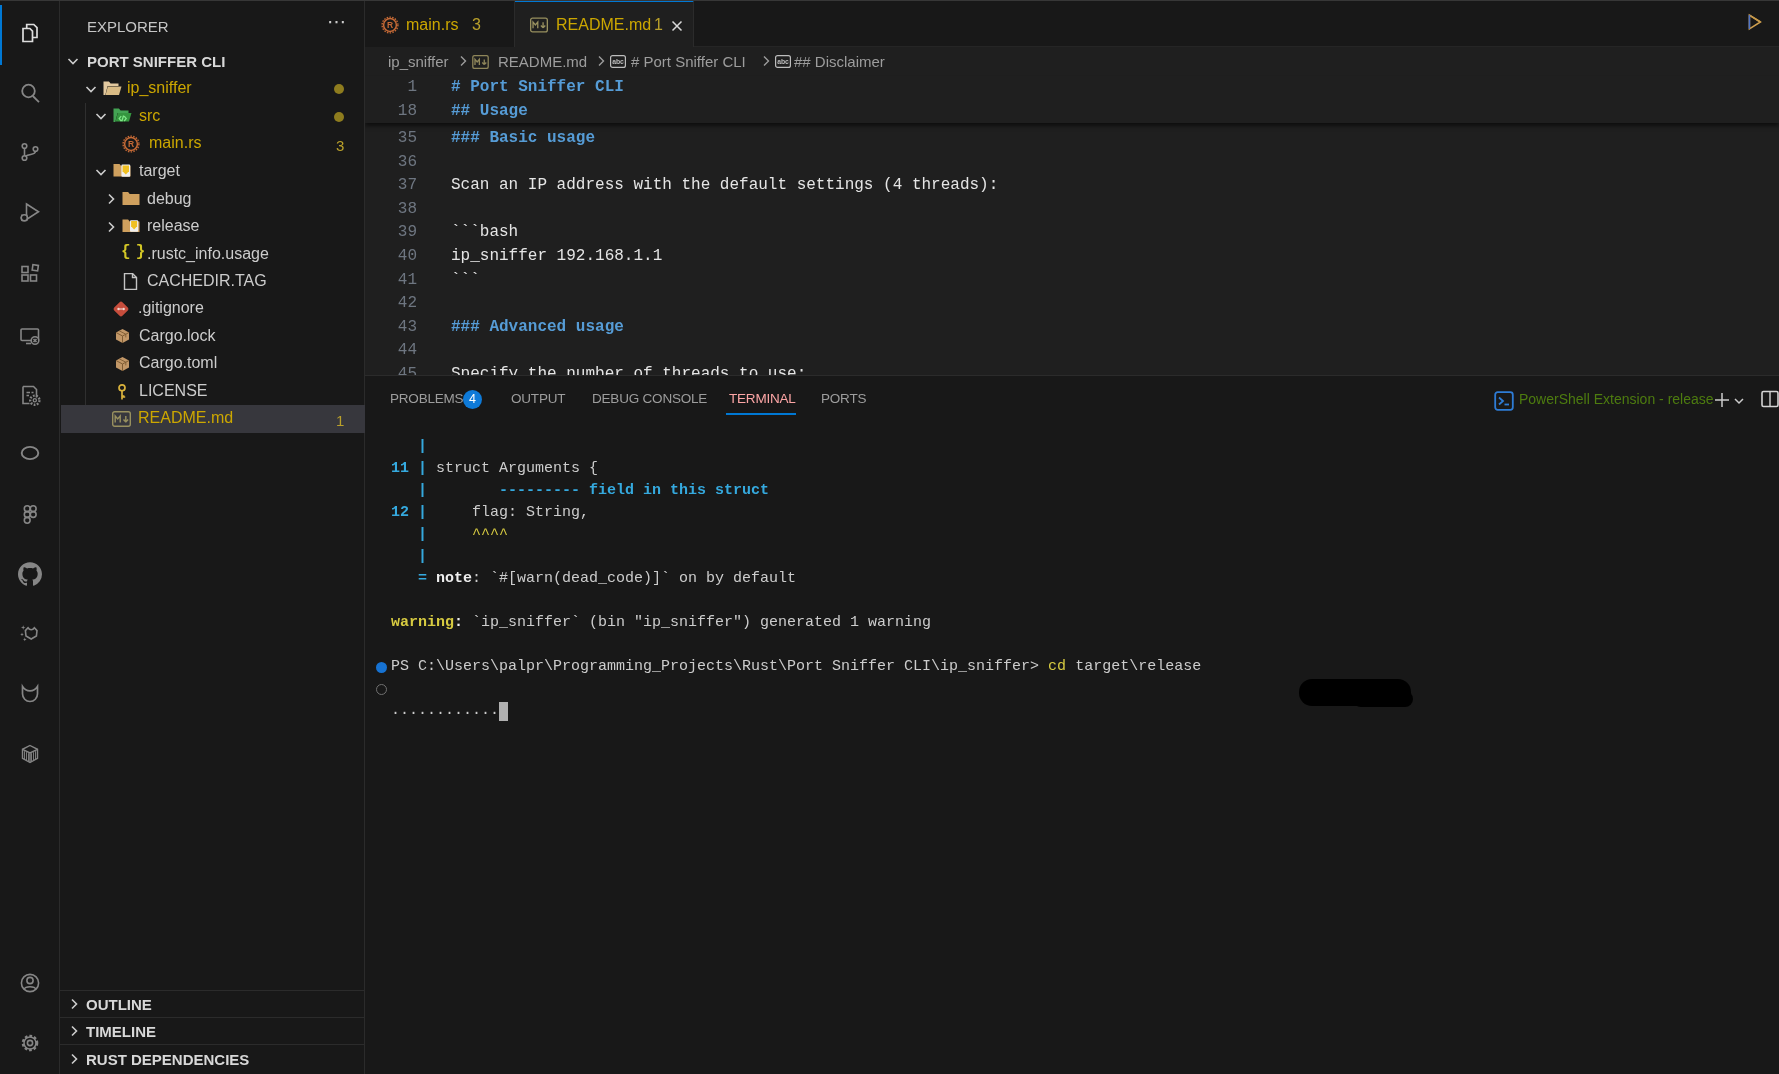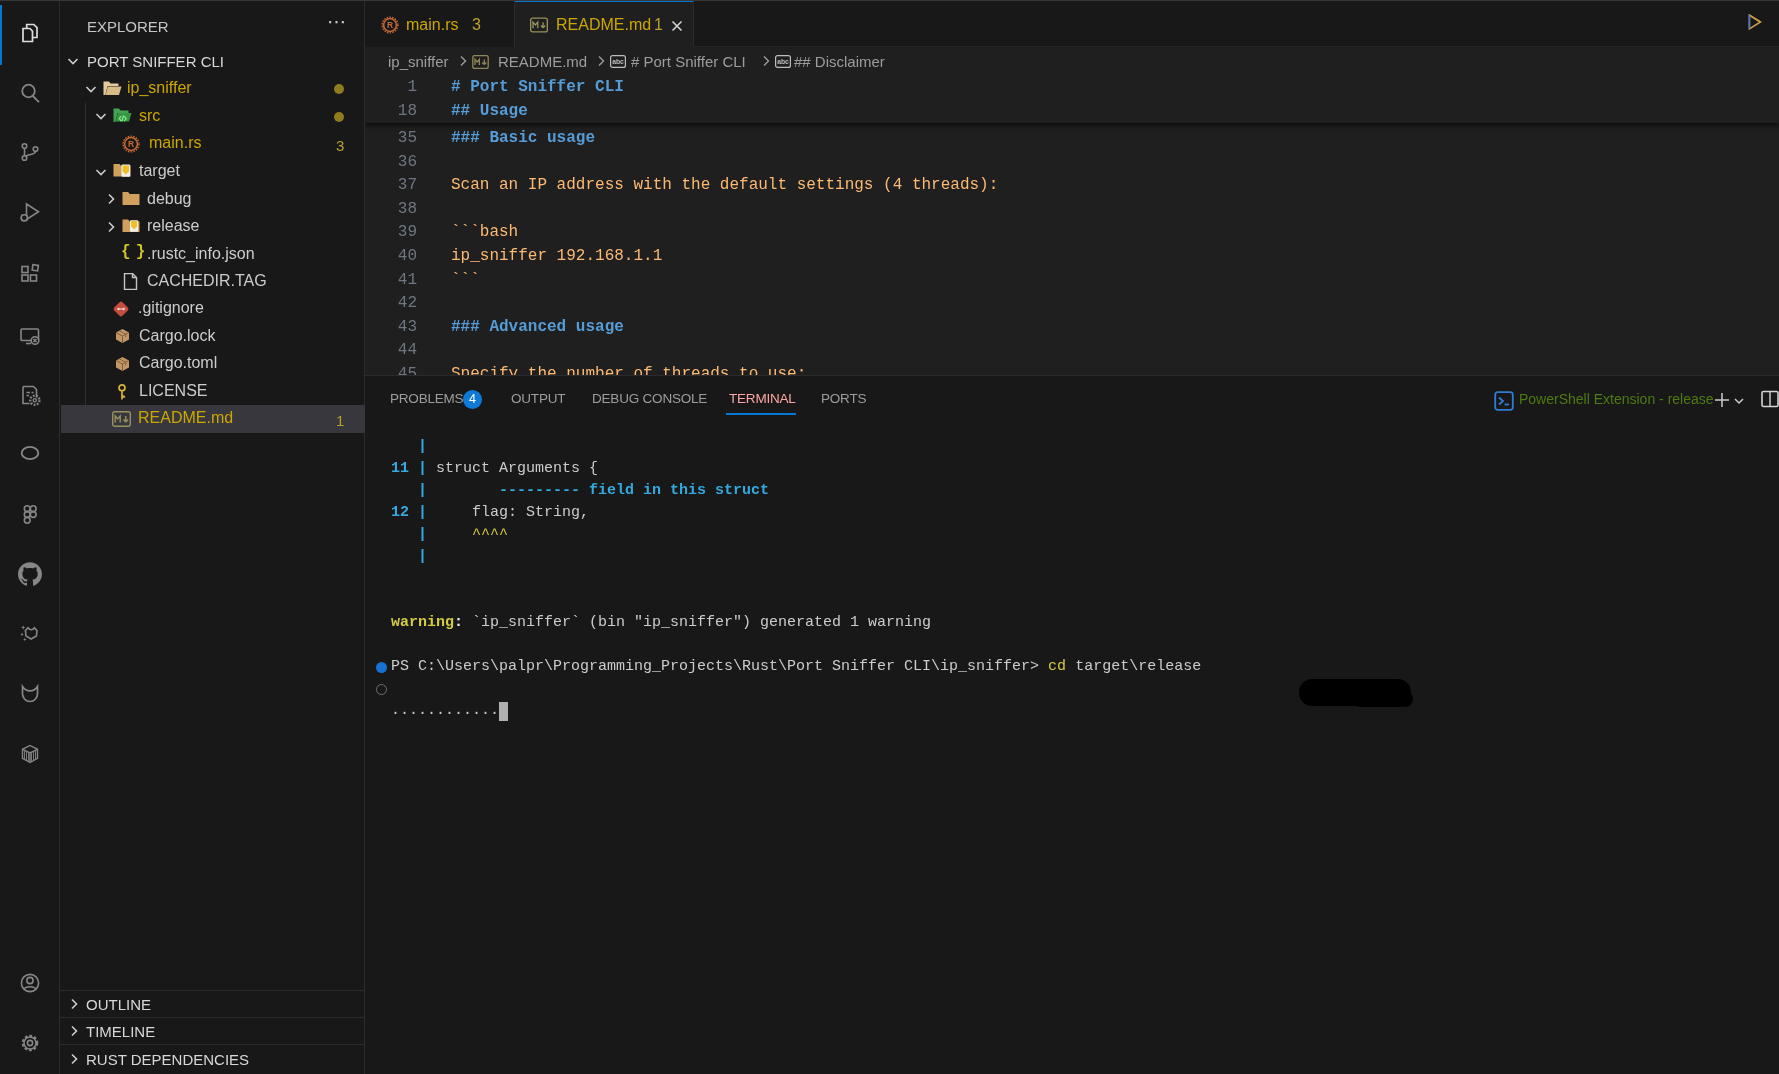--- a/index.html
+++ b/index.html
@@ -13,33 +13,33 @@
 .aicon{position:absolute;left:18px;width:24px;height:24px;color:#868686}
 #actbar{position:absolute;left:0;top:5px;width:2px;height:60px;background:#0078d4}
 
 #sidebar{position:absolute;left:60px;top:0;width:305px;height:1074px;background:#181818;border-right:1px solid #2b2b2b}
 .sbt{position:absolute;font-size:15px;color:#bbbbbb}
 .lab{position:absolute;font-size:16px;color:#cccccc;white-space:pre}
 .gold{color:#cca700}
 .dot{position:absolute;width:10px;height:10px;border-radius:50%;background:#8e7c1e}
 .bnum{position:absolute;font-size:15px;color:#b9a02b}
 .chev{position:absolute;width:16px;height:16px;color:#cccccc}
-.sechead{font-weight:400;color:#d8d8d8;font-size:15px;position:absolute}
+.sechead{font-weight:700;color:#d8d8d8;font-size:15px;position:absolute}
 
 #tabsrow{position:absolute;left:365px;top:0;width:1414px;height:47px;background:#181818;border-bottom:1px solid #252525}
 .tab1{position:absolute;left:0;top:0;width:150px;height:47px;background:#181818;border-right:1px solid #2b2b2b}
 .tab2{position:absolute;left:150px;top:0;width:179px;height:47px;background:#1f1f1f;border-top:2px solid #0078d4;border-right:1px solid #2b2b2b}
 .tlab{position:absolute;top:16px;font-size:16px;color:#cca700;white-space:pre}
 
 #crumbs{position:absolute;left:365px;top:47px;width:1414px;height:28px;background:#1f1f1f}
 .bc{position:absolute;top:6px;font-size:15px;color:#9d9d9d;white-space:pre}
 
 #editor{position:absolute;left:365px;top:75px;width:1414px;height:300px;background:#1f1f1f;overflow:hidden}
 .gn{position:absolute;left:0;width:52px;text-align:right;font-family:"Liberation Mono",monospace;font-size:16px;line-height:23.6px;color:#6e7681;white-space:pre}
-.el{position:absolute;left:86px;font-family:"Liberation Mono",monospace;font-size:16px;line-height:23.6px;color:#fdba74;white-space:pre}
+.el{position:absolute;left:86px;font-family:"Liberation Mono",monospace;font-size:16px;line-height:23.6px;color:#e5e5e5;white-space:pre}
 .h{color:#569cd6;font-weight:700}
 #sticky{position:absolute;left:0;top:1px;width:1414px;height:47.2px;background:#1f1f1f;box-shadow:0 3px 4px rgba(0,0,0,0.55)}
 
 #panel{position:absolute;left:365px;top:375px;width:1414px;height:699px;background:#181818;border-top:1px solid #2b2b2b}
 .ptab{position:absolute;top:15px;font-size:13.5px;color:#9d9d9d;letter-spacing:-0.2px}
 .pl{position:absolute;font-family:"Liberation Mono",monospace;font-size:15px;line-height:22px;color:#cccccc;white-space:pre}
 .cy{color:#35a9de;font-weight:700}
 .yl{color:#d7cb41}
 .gr{color:#2dc479;font-weight:700}
 .wb{color:#eeeeee;font-weight:700}
@@ -240,21 +240,21 @@
 <div class="abs" style="left:122px;top:217.5px">
     <svg width="18" height="16" viewBox="0 0 18 16">
       <path d="M0.5 1.5h5.6l1.6 2h9.8v10.5H0.5z" fill="#cfa05e"></path>
       <rect x="8" y="2.2" width="8.2" height="11.6" rx="1" fill="#efefef"></rect>
       <path d="M9.1 3.1h6v5.2l-3 3.2-3-3.2z" fill="#f0c022"></path>
     </svg>
   </div>
 <div class="lab" style="left:147px;top:217px">release</div>
 
 <div class="abs" style="left:121px;top:243px;font-family:'Liberation Mono',monospace;font-size:16px;font-weight:700;color:#d2c626;letter-spacing:1px">{ }</div>
-<div class="lab" style="left:147px;top:244.5px">.rustc_info.json</div>
+<div class="lab" style="left:147px;top:244.5px">.rustc_info.usage</div>
 
 <div class="abs" style="left:123px;top:273px">
     <svg width="15" height="17" viewBox="0 0 15 17">
       <path d="M1.5 0.5h8l4 4v12h-12z" fill="none" stroke="#c4c4c4" stroke-width="1.4"></path>
       <path d="M9.5 0.5v4h4" fill="none" stroke="#c4c4c4" stroke-width="1.4"></path>
     </svg>
   </div>
 <div class="lab" style="left:147px;top:272px">CACHEDIR.TAG</div>
 
 <div class="abs" style="left:112px;top:300px">
@@ -458,20 +458,21 @@
         <rect x="2" y="2.5" width="16" height="15" rx="1.5"></rect>
         <path d="M10 2.5v15" stroke-width="1.4"></path>
       </svg>
     </div>
 <div class="pl cy" style="left:26px;top:60px">   |</div>
 <div class="pl" style="left:26px;top:82px"><span class="cy">11 |</span> struct Arguments {</div>
 <div class="pl cy" style="left:26px;top:104px">   |        --------- field in this struct</div>
 <div class="pl" style="left:26px;top:126px"><span class="cy">12 |</span>     flag: String,</div>
 <div class="pl" style="left:26px;top:148px"><span class="cy">   |</span>     <span class="yl">^^^^</span></div>
 <div class="pl cy" style="left:26px;top:170px">   |</div>
+<div class="pl" style="left:26px;top:192px"><span class="cy">   =</span> <span class="wb">note</span>: `#[warn(dead_code)]` on by default</div>
 <div class="pl" style="left:26px;top:236px"><span class="yl" style="font-weight:700">warning</span><span class="wb">:</span> `ip_sniffer` (bin "ip_sniffer") generated 1 warning</div>
 <div class="pl" style="left:26px;top:280px">PS C:\Users\palpr\Programming_Projects\Rust\Port Sniffer CLI\ip_sniffer&gt; <span class="yl">cd</span> target\release</div>
 <div class="pl" style="left:26px;top:324px">............</div>
 <div class="abs" style="left:11px;top:286px;width:11px;height:11px;border-radius:50%;background:#1672d2"></div>
 <div class="abs" style="left:11px;top:308px;width:11px;height:11px;border-radius:50%;border:1.5px solid #707070"></div>
 <div class="abs" style="left:934px;top:303px;width:112px;height:27px;border-radius:13px;background:#000"></div>
 <div class="abs" style="left:988px;top:315px;width:60px;height:16px;border-radius:8px;background:#000"></div>
 <div class="abs" style="left:134px;top:326px;width:9px;height:19px;background:#b0b0b0"></div>
 </div>
 

